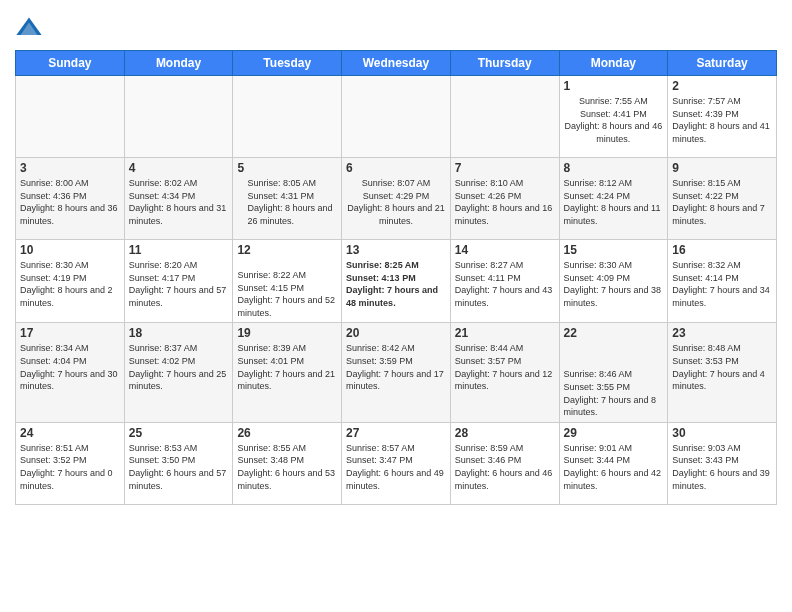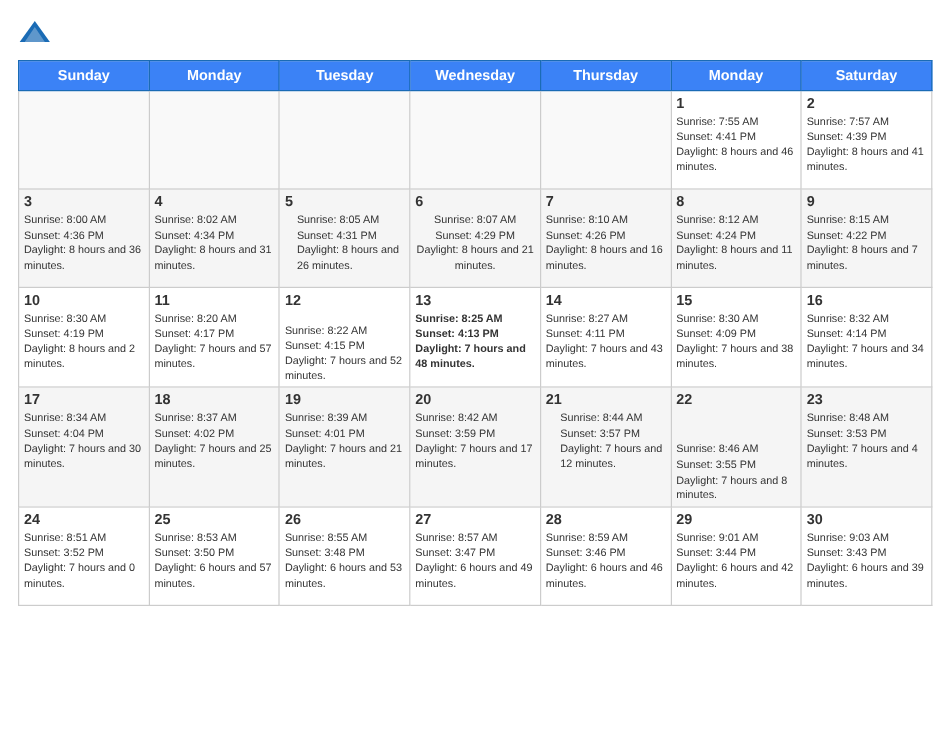--- a/index.html
+++ b/index.html
@@ -127,21 +127,21 @@
     </thead>
     <tbody id="calendar-body">
         <tr>
           <td class="empty-cell"></td>
           <td class="empty-cell"></td>
           <td class="empty-cell"></td>
           <td class="empty-cell"></td>
           <td class="empty-cell"></td>
           <td>
             <div class="day-number">1</div>
-            <div class="day-info" style="white-space: pre-line;">Sunrise: 7:55 AM
+            <div class="day-info" style="white-space: pre-line; text-align: center;">Sunrise: 7:55 AM
 Sunset: 4:41 PM
 Daylight: 8 hours and 46 minutes.</div>
           </td>
           <td>
             <div class="day-number">2</div>
             <div class="day-info" style="white-space: pre-line;">Sunrise: 7:57 AM
 Sunset: 4:39 PM
 Daylight: 8 hours and 41 minutes.</div>
           </td>
         </tr>
@@ -253,21 +253,21 @@
 Daylight: 7 hours and 21 minutes.</div>
           </td>
           <td>
             <div class="day-number">20</div>
             <div class="day-info" style="white-space: pre-line;">Sunrise: 8:42 AM
 Sunset: 3:59 PM
 Daylight: 7 hours and 17 minutes.</div>
           </td>
           <td>
             <div class="day-number">21</div>
-            <div class="day-info" style="white-space: pre-line; margin-left: 12px;">Sunrise: 8:44 AM
+            <div class="day-info" style="white-space: pre-line;">Sunrise: 8:44 AM
 Sunset: 3:57 PM
 Daylight: 7 hours and 12 minutes.</div>
           </td>
           <td>
             <div class="day-number">22</div>
             <div class="day-info" style="white-space: pre-line; margin-top: 28px;">Sunrise: 8:46 AM
 Sunset: 3:55 PM
 Daylight: 7 hours and 8 minutes.</div>
           </td>
           <td>

